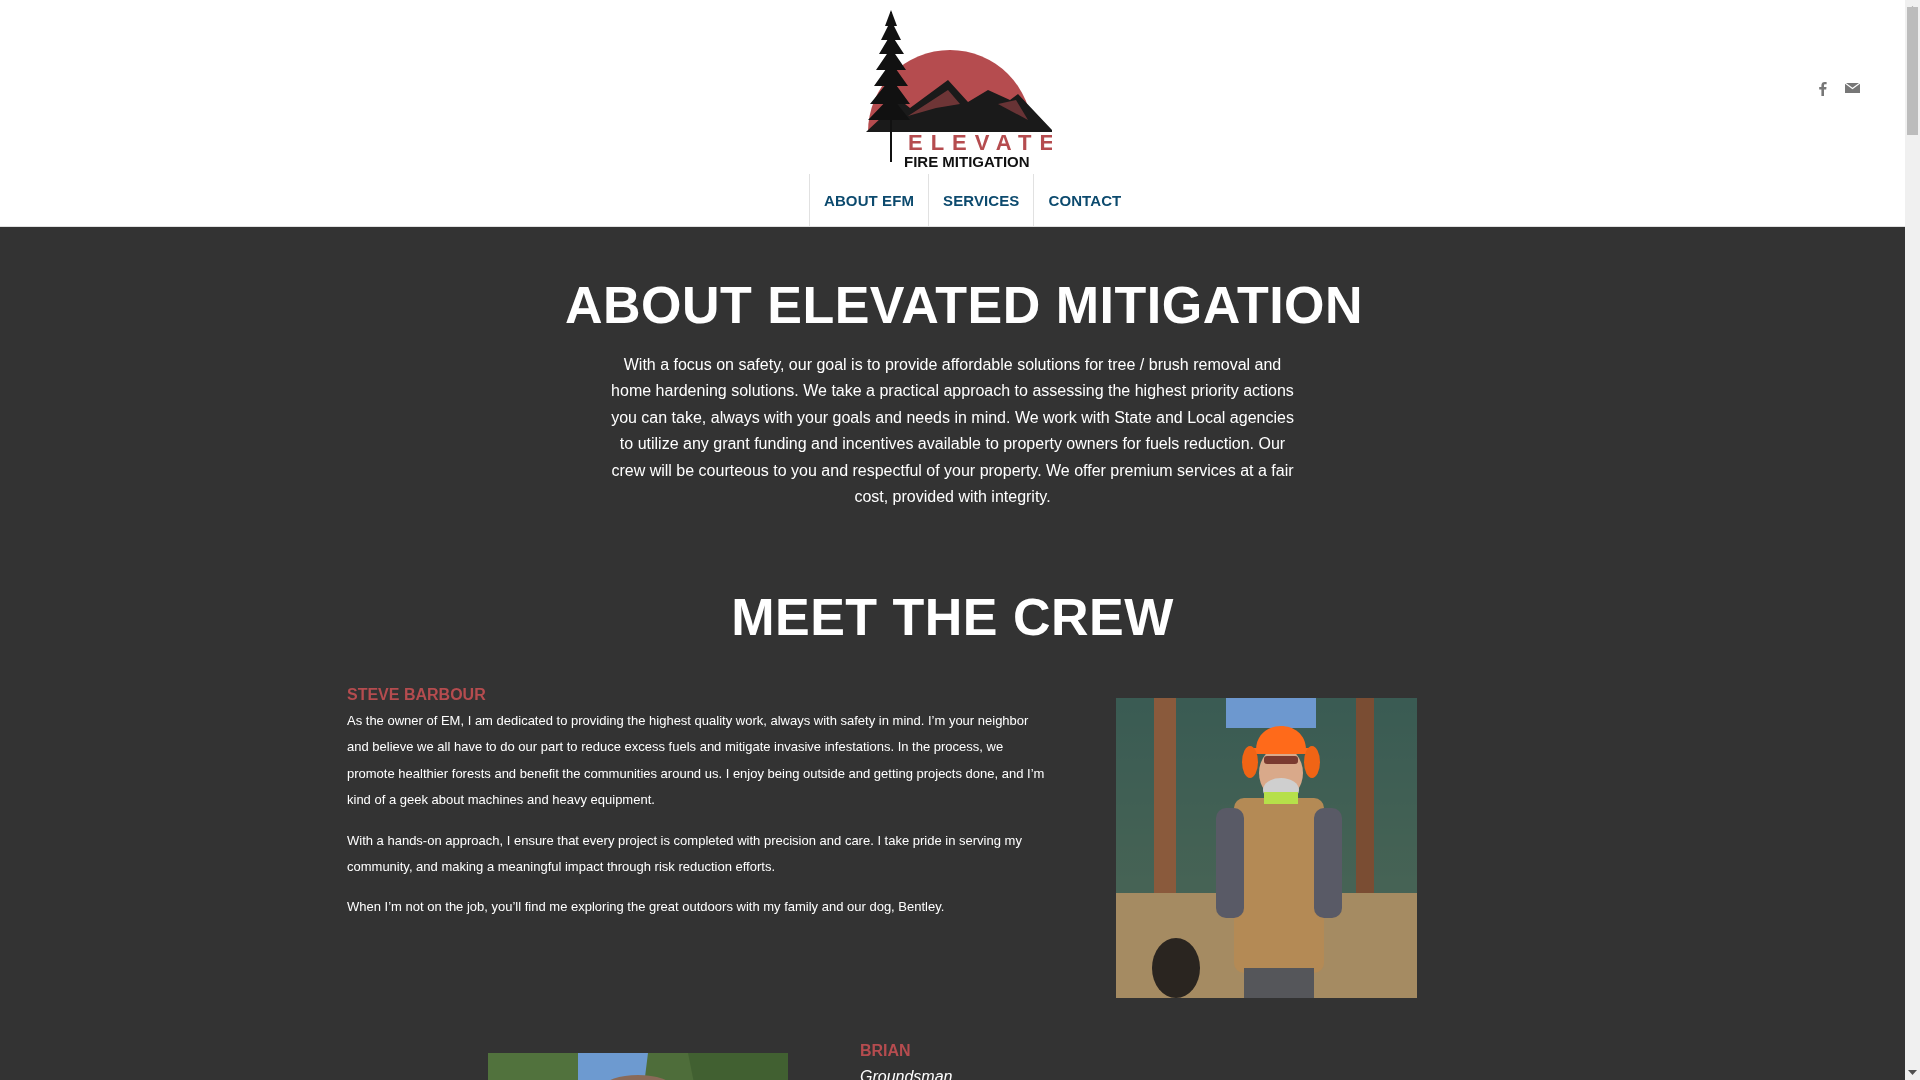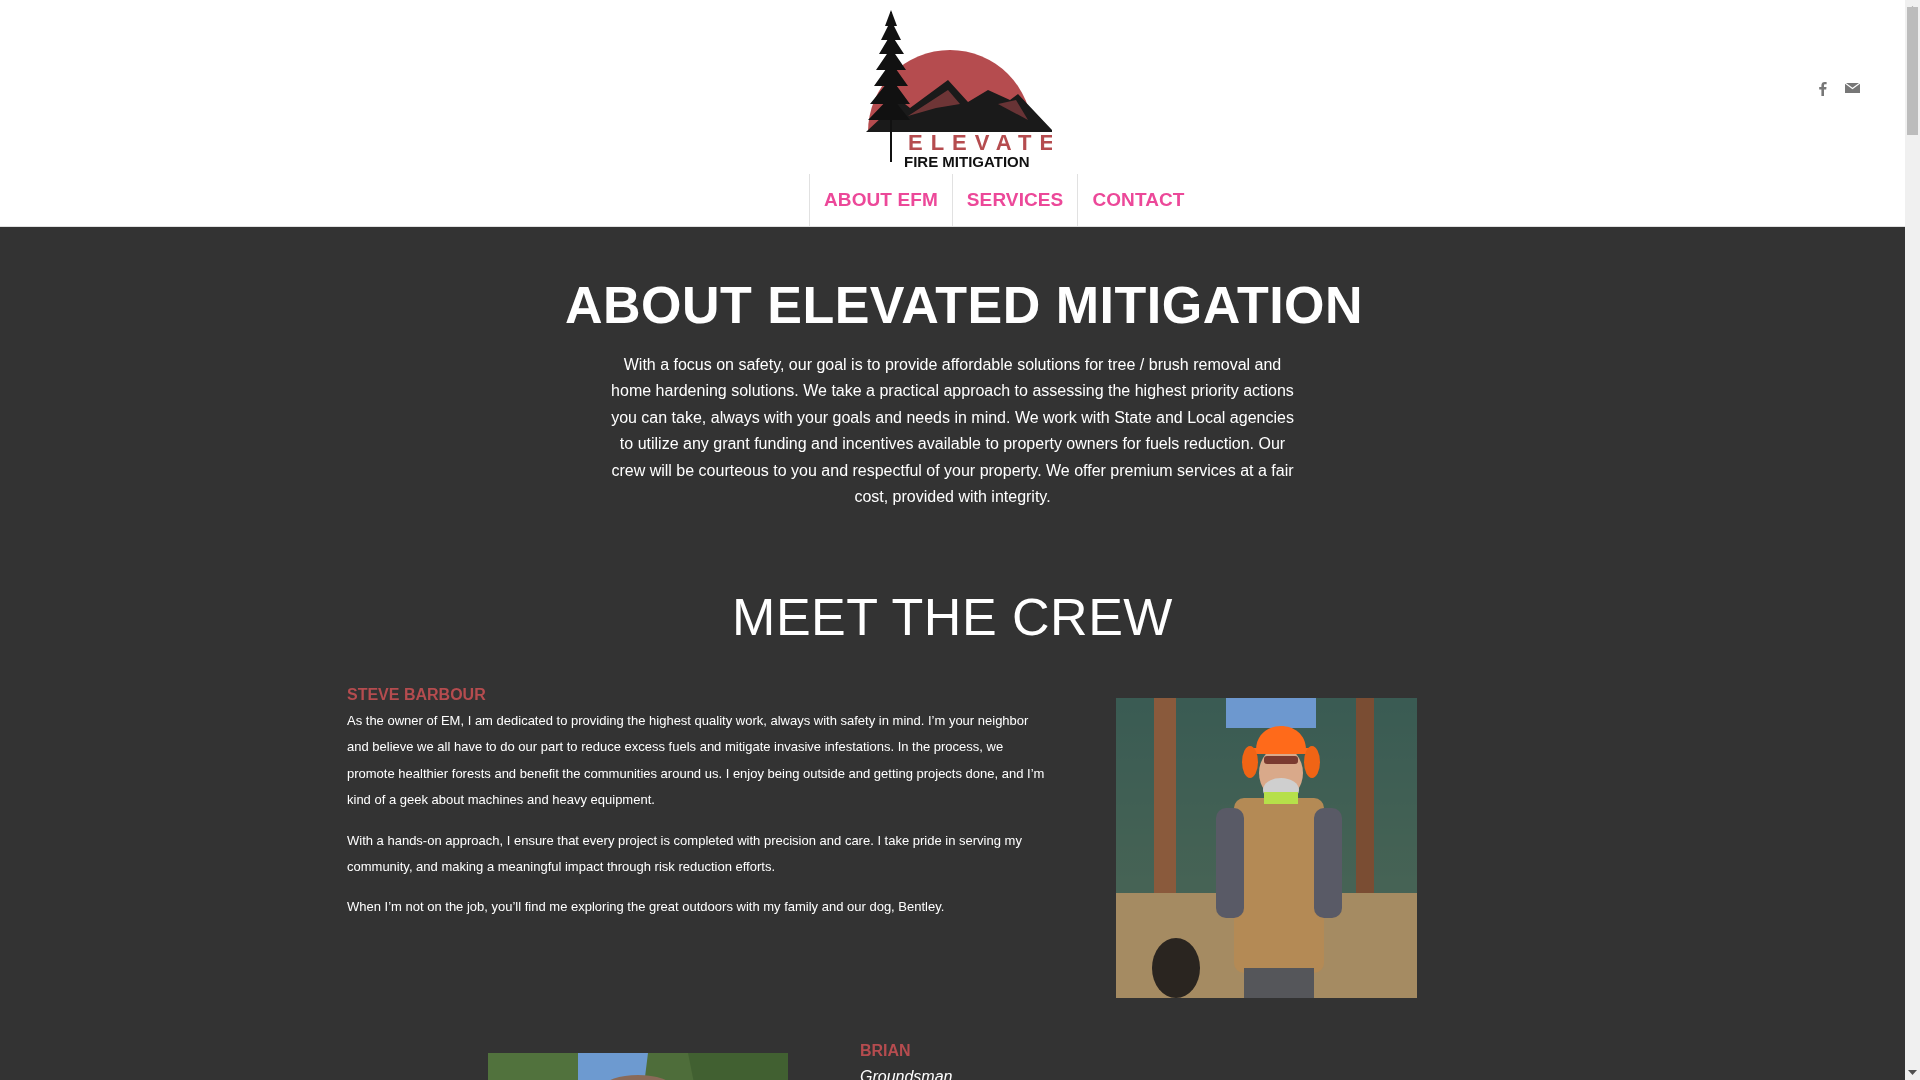--- a/index.html
+++ b/index.html
@@ -6,30 +6,30 @@
   html, body { width: 1920px; height: 1080px; overflow: hidden; }
   body { font-family: "Liberation Sans", sans-serif; background: #333333; position: relative; }
 
   .page { position: absolute; left: 0; top: 0; width: 1905px; height: 1080px; overflow: hidden; background: #333333; }
 
   
   .header { position: absolute; left: 0; top: 0; width: 1905px; height: 227px; background: #ffffff; border-bottom: 1px solid #e1e1e1; }
   .logo { position: absolute; left: 848px; top: 4px; width: 204px; height: 164px; }
   .logo svg { width: 100%; height: 100%; }
   .nav { position: absolute; left: 809px; top: 174px; height: 52px; display: flex; }
-  .nav-item { height: 52px; padding: 0 14px; display: flex; align-items: center; border-left: 1px solid #e1e1e1; font-size: 19px; font-weight: bold; color: #ec4899; cursor: pointer; letter-spacing: 0.1px; }
+  .nav-item { height: 52px; padding: 0 14px; display: flex; align-items: center; border-left: 1px solid #e1e1e1; font-size: 15px; font-weight: bold; color: #0c4a6e; cursor: pointer; letter-spacing: 0.1px; }
   .nav-item:last-child { border-right: 0; }
   .social { position: absolute; top: 78px; left: 1812px; display: flex; gap: 10px; align-items: center; }
   .social-btn { width: 20px; height: 20px; display: flex; align-items: center; justify-content: center; cursor: pointer; }
 
   
   .content { position: absolute; left: 0; top: 227px; width: 1905px; }
   .main-title { position: absolute; top: 48px; left: 0; width: 1905px; text-align: center; color: #ffffff; font-size: 52px; font-weight: bold; letter-spacing: 0.5px; padding-left: 23px; }
   .intro { position: absolute; top: 125px; left: 605px; width: 695px; text-align: center; color: #ffffff; font-size: 16px; line-height: 26.4px; }
-  .crew-title { position: absolute; top: 360px; left: 0; width: 1905px; text-align: center; color: #ffffff; font-size: 52px; font-weight: normal; letter-spacing: 0.5px; }
+  .crew-title { position: absolute; top: 360px; left: 0; width: 1905px; text-align: center; color: #ffffff; font-size: 52px; font-weight: bold; letter-spacing: 0.5px; }
 
   .member-name { color: #b54c4f; font-weight: bold; font-size: 16px; }
   .bio { color: #ffffff; font-size: 13px; line-height: 26.4px; }
   .bio p { margin-bottom: 14px; }
 
   .steve-text { position: absolute; top: 459px; left: 347px; width: 700px; }
   .steve-name { margin-bottom: 4px; }
   .steve-photo { position: absolute; top: 471px; left: 1116px; width: 301px; height: 300px; overflow: hidden; }
 
   .brian-photo { position: absolute; top: 826px; left: 488px; width: 300px; height: 300px; overflow: hidden; }

